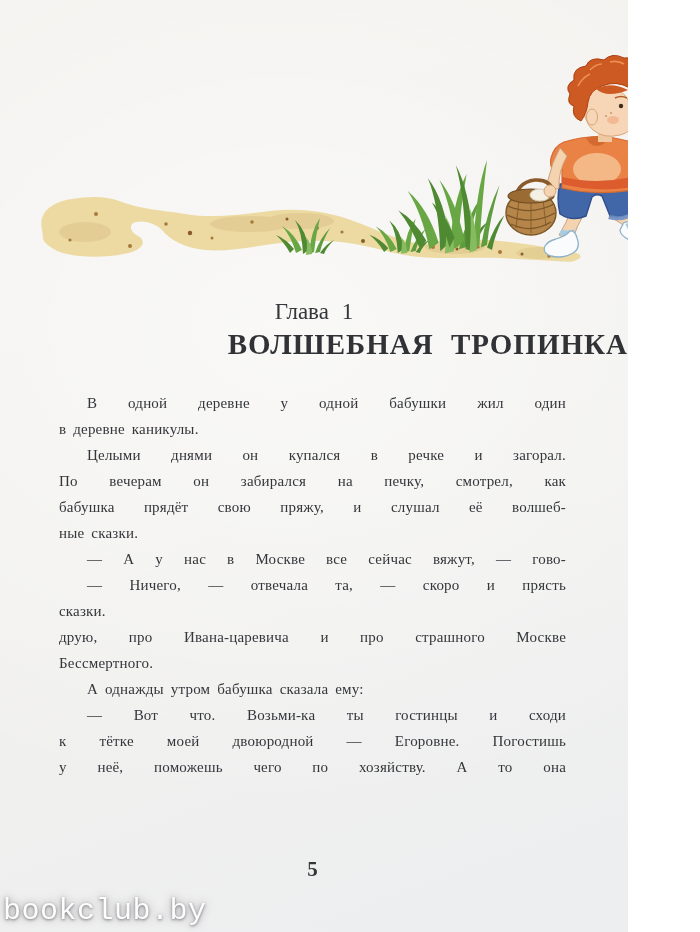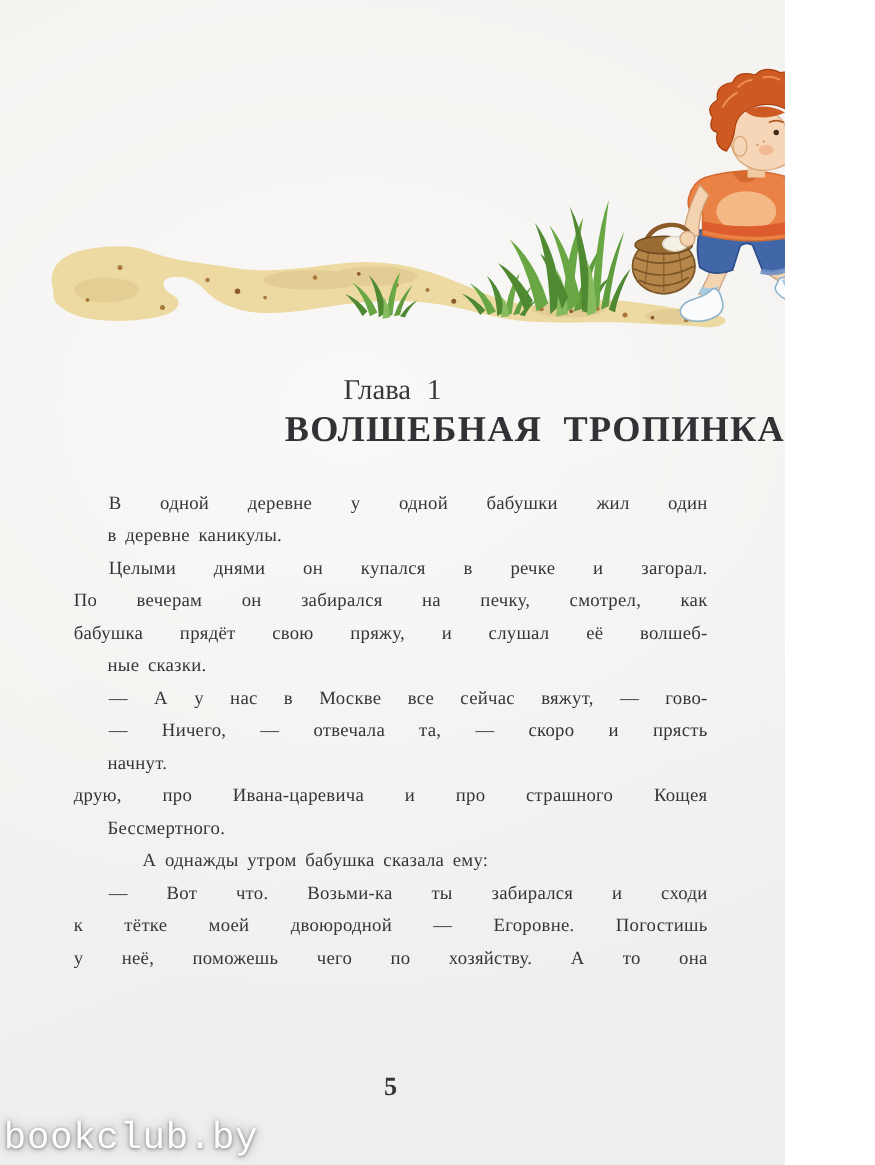--- a/index.html
+++ b/index.html
@@ -49,21 +49,21 @@
   }
   .line {
     font-size: 15px;
     line-height: 26px;
     letter-spacing: 0.2px;
     word-spacing: 3px;
     text-align: justify;
     text-align-last: justify;
     white-space: nowrap; 
   }
-  .line.last { text-align-last: left; margin-left: 27px; }
+  .line.last { text-align-last: left; }
   .line.indent { text-indent: 28px; }
   .page-number {
     position: absolute;
     top: 857px;
     left: 59px; right: 62px;
     text-align: center;
     font-size: 21px;
     font-weight: bold;
     color: #34363a;
   }
@@ -198,25 +198,25 @@
 
   <div class="text-block">
       <div class="line indent">В одной деревне у одной бабушки жил один</div>
       <div class="line last">в деревне каникулы.</div>
       <div class="line indent">Целыми днями он купался в речке и загорал.</div>
       <div class="line">По вечерам он забирался на печку, смотрел, как</div>
       <div class="line">бабушка прядёт свою пряжу, и слушал её волшеб-</div>
       <div class="line last">ные сказки.</div>
       <div class="line indent">— А у нас в Москве все сейчас вяжут, — гово-</div>
       <div class="line indent">— Ничего, — отвечала та, — скоро и прясть</div>
-      <div class="line last">начнут.</div>
-      <div class="line">друю, про Ивана-царевича и про страшного Кощея</div>
+      <div class="line last">сказки.</div>
+      <div class="line">друю, про Ивана-царевича и про страшного Москве</div>
       <div class="line last">Бессмертного.</div>
       <div class="line indent last">А однажды утром бабушка сказала ему:</div>
-      <div class="line indent">— Вот что. Возьми-ка ты забирался и сходи</div>
+      <div class="line indent">— Вот что. Возьми-ка ты гостинцы и сходи</div>
       <div class="line">к тётке моей двоюродной — Егоровне. Погостишь</div>
       <div class="line">у неё, поможешь чего по хозяйству. А то она</div>
     </div>
 
   <div class="page-number">5</div>
   <div class="watermark">bookclub.by</div>
 
 </div>
 
 </body></html>

